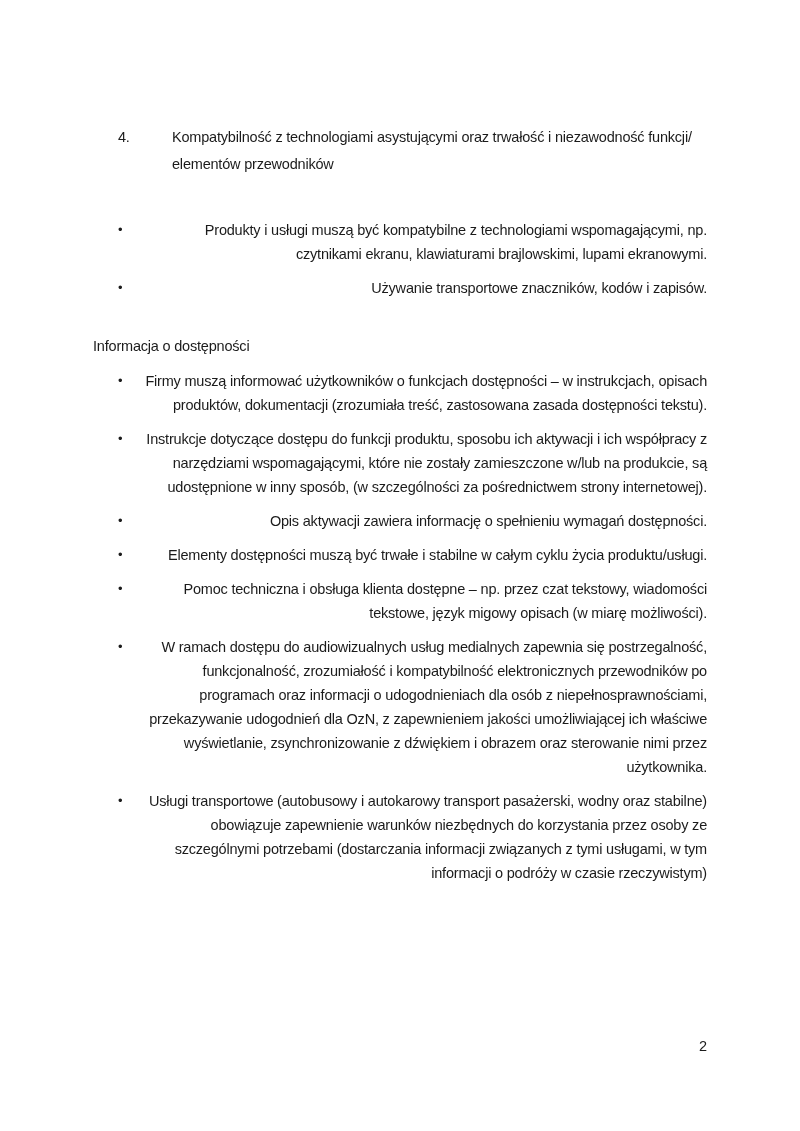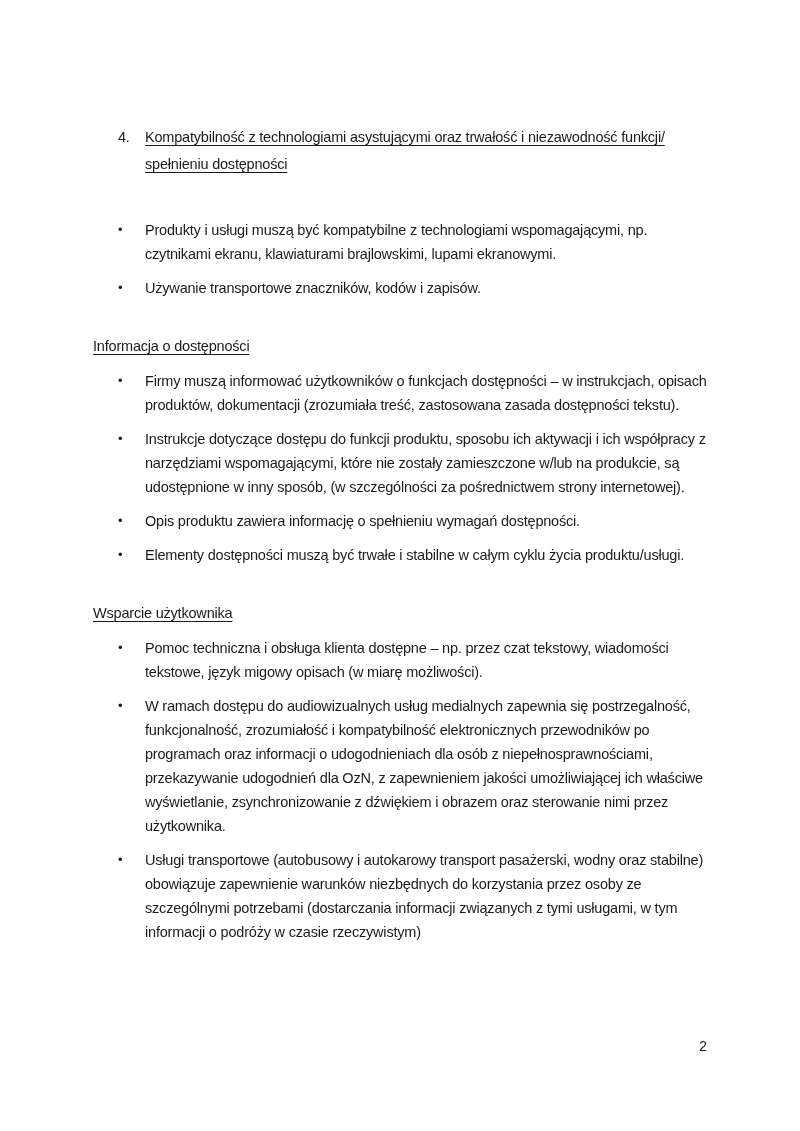--- a/index.html
+++ b/index.html
@@ -31,47 +31,47 @@
   .heading-num {
     flex: 0 0 52px;
     box-sizing: border-box;
     padding-left: 25px;
   }
   .heading-text {
     flex: 1;
     white-space: nowrap;
   }
   .u {
-    text-decoration: underline;
     text-underline-offset: 3px;
     text-decoration-thickness: 1px;
+    margin-left: 27px;
   }
 
   
   .bullet {
     display: flex;
     line-height: 24px;
     margin: 0 0 10px 0;
   }
   .bullet .marker {
     flex: 0 0 52px;
     box-sizing: border-box;
     padding-left: 25px;
     font-size: 13px;
   }
   .bullet .btext {
     flex: 1;
     max-width: 565px;
+    text-align: right;
   }
 
   
   .section-title {
     margin: 34px 0 11px 0;
     line-height: 24px;
-    text-decoration: underline;
     text-underline-offset: 3px;
     text-decoration-thickness: 1px;
   }
 
   
   .footer {
     position: absolute;
     top: 1036px;
     right: 93px;
     left: 93px;
@@ -82,21 +82,21 @@
 </style>
 </head>
 <body>
 
 <div class="page">
 
   <div class="heading">
     <span class="heading-num">4.</span>
     <div class="heading-text">
       <span class="u">Kompatybilność z technologiami asystującymi oraz trwałość i niezawodność funkcji/</span><br>
-      <span class="u">spełnieniu dostępności</span>
+      <span class="u">elementów przewodników</span>
     </div>
   </div>
 
   <div class="bullet-list">
     <div class="bullet">
       <span class="marker">•</span>
       <span class="btext">Produkty i usługi muszą być kompatybilne z technologiami wspomagającymi, np. czytnikami ekranu, klawiaturami brajlowskimi, lupami ekranowymi.</span>
     </div>
     <div class="bullet">
       <span class="marker">•</span>
@@ -110,31 +110,30 @@
       <div class="bullet">
         <span class="marker">•</span>
         <span class="btext">Firmy muszą informować użytkowników o funkcjach dostępności – w instrukcjach, opisach produktów, dokumentacji (zrozumiała treść, zastosowana zasada dostępności tekstu).</span>
       </div>
       <div class="bullet">
         <span class="marker">•</span>
         <span class="btext">Instrukcje dotyczące dostępu do funkcji produktu, sposobu ich aktywacji i ich współpracy z narzędziami wspomagającymi, które nie zostały zamieszczone w/lub na produkcie, są udostępnione w inny sposób, (w szczególności za pośrednictwem strony internetowej).</span>
       </div>
       <div class="bullet">
         <span class="marker">•</span>
-        <span class="btext">Opis produktu zawiera informację o spełnieniu wymagań dostępności.</span>
+        <span class="btext">Opis aktywacji zawiera informację o spełnieniu wymagań dostępności.</span>
       </div>
       <div class="bullet">
         <span class="marker">•</span>
         <span class="btext">Elementy dostępności muszą być trwałe i stabilne w całym cyklu życia produktu/usługi.</span>
       </div>
     </div>
   </div>
 
   <div class="section">
-    <div class="section-title">Wsparcie użytkownika</div>
     <div class="bullet-list">
       <div class="bullet">
         <span class="marker">•</span>
         <span class="btext">Pomoc techniczna i obsługa klienta dostępne – np. przez czat tekstowy, wiadomości tekstowe, język migowy opisach (w miarę możliwości).</span>
       </div>
       <div class="bullet">
         <span class="marker">•</span>
         <span class="btext">W ramach dostępu do audiowizualnych usług medialnych zapewnia się postrzegalność, funkcjonalność, zrozumiałość i kompatybilność elektronicznych przewodników po programach oraz informacji o udogodnieniach dla osób z niepełnosprawnościami, przekazywanie udogodnień dla OzN, z zapewnieniem jakości umożliwiającej ich właściwe wyświetlanie, zsynchronizowanie z dźwiękiem i obrazem oraz sterowanie nimi przez użytkownika.</span>
       </div>
       <div class="bullet">

